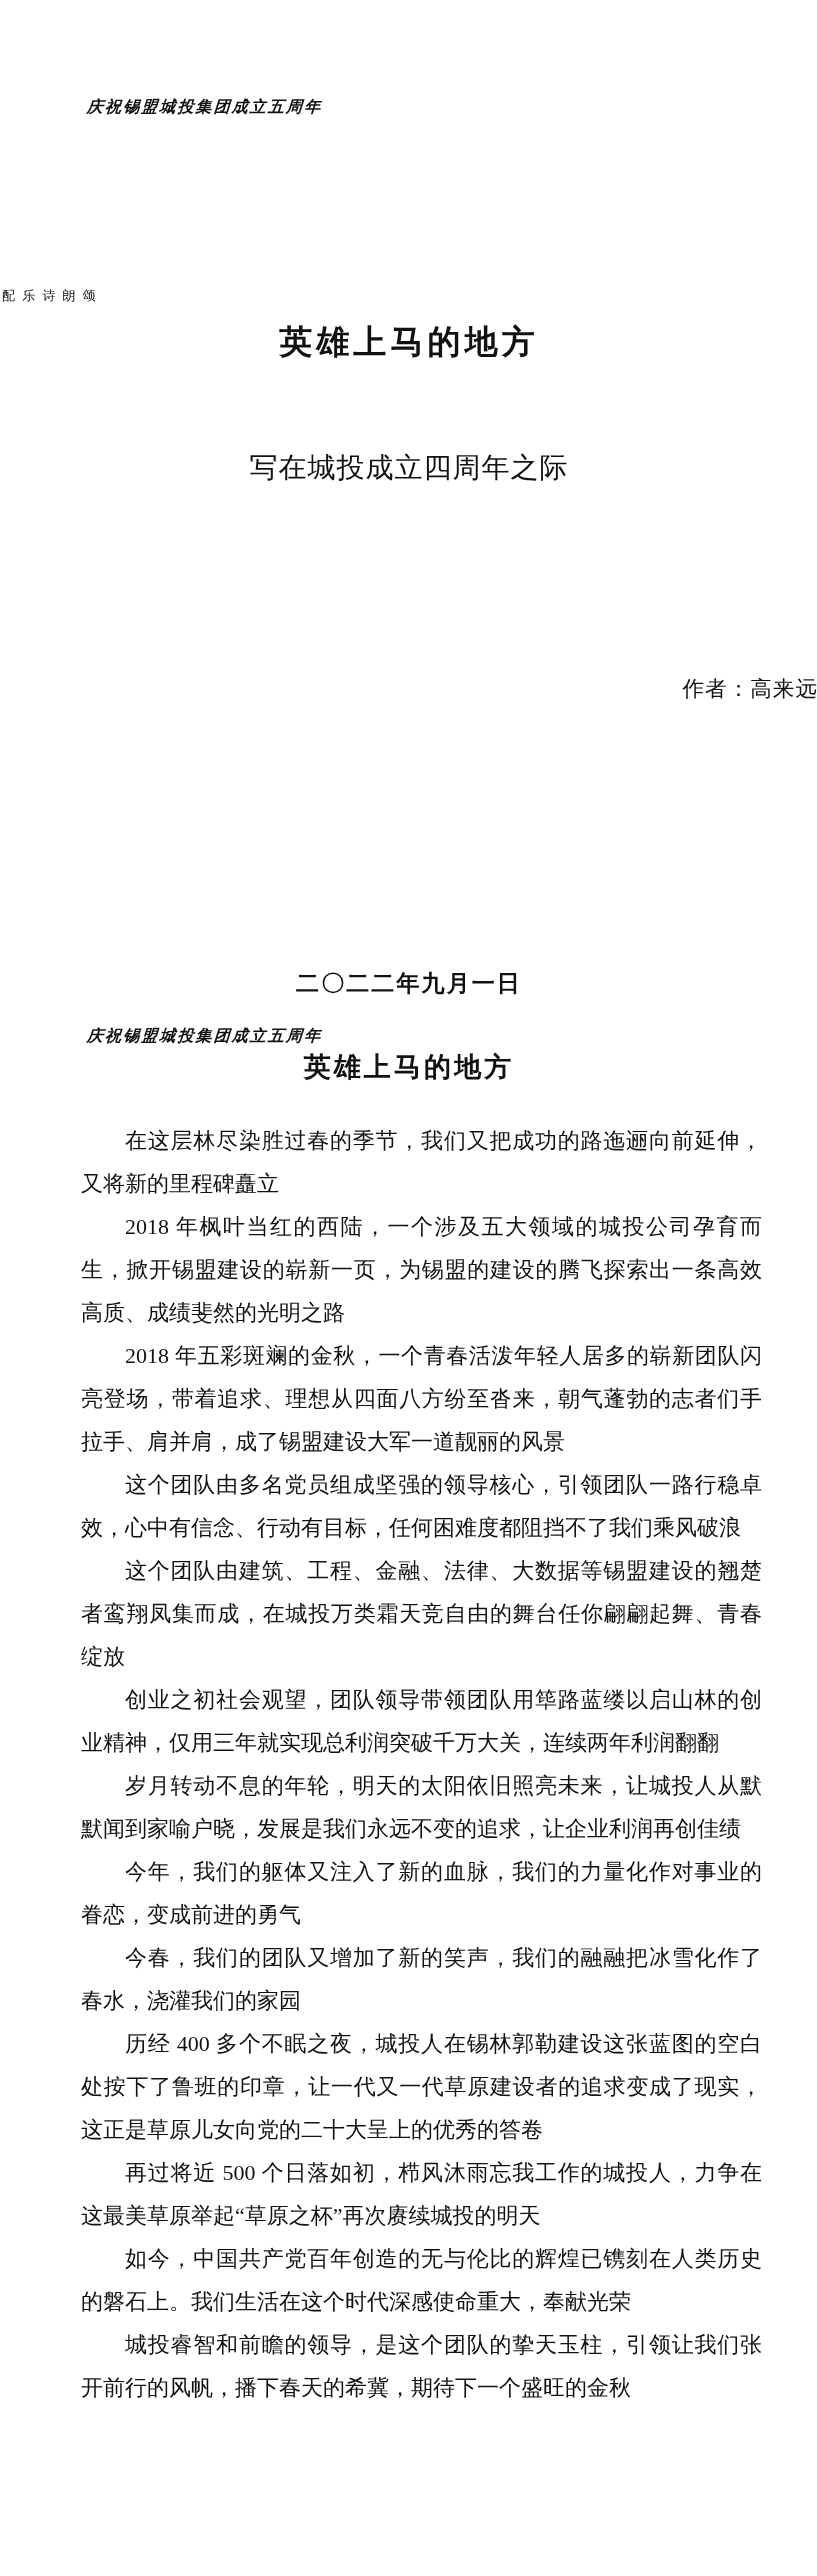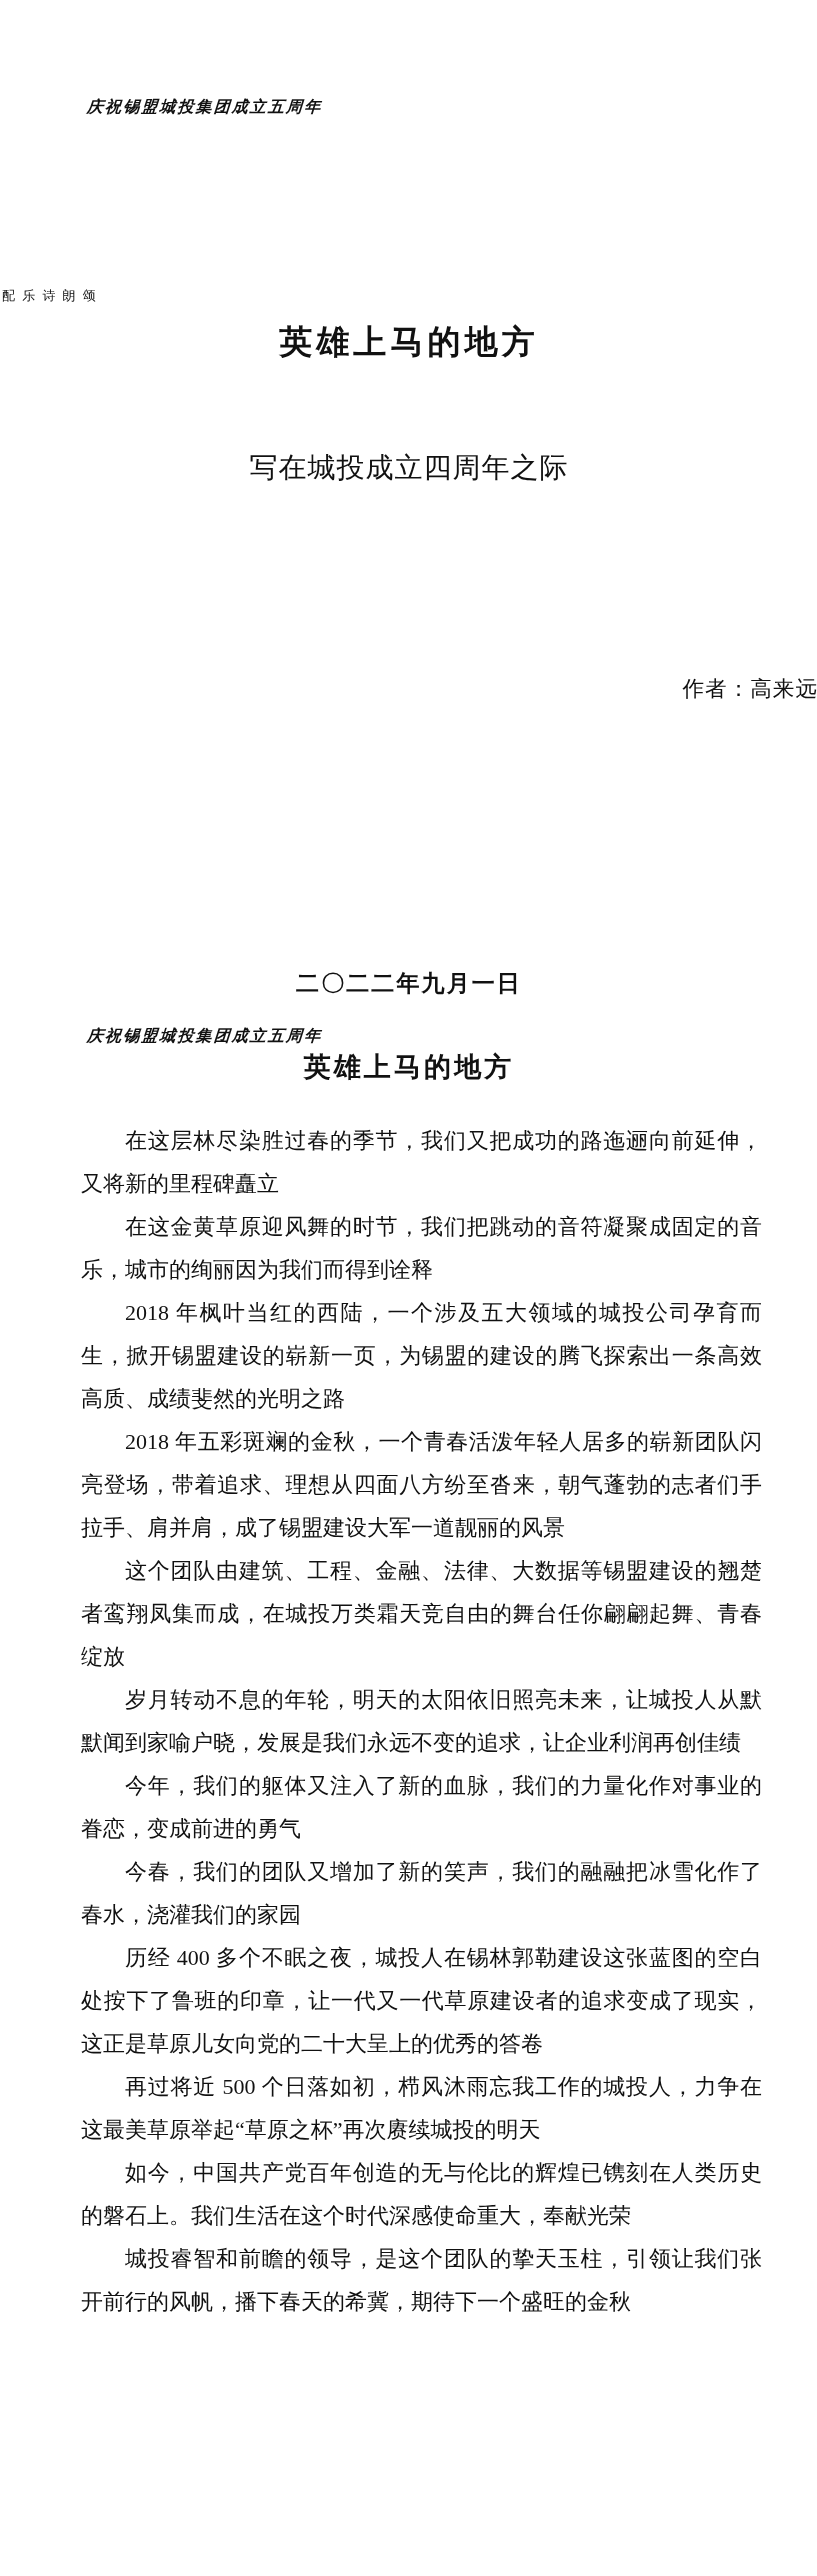--- a/index.html
+++ b/index.html
@@ -117,29 +117,30 @@
   <div class="p1-date">二〇二二年九月一日</div>
 
   <div class="cal-header p2-header">庆祝锡盟城投集团成立五周年</div>
 
   <div class="p2-title">英雄上马的地方</div>
 
   <div class="poem">
 
       <p>在这层林尽染胜过春的季节，我们又把成功的路迤逦向前延伸，又将新的里程碑矗立</p>
 
-      <p>在这金黄草原迎风舞的时节，我们把跳动的音符凝聚成固定的音乐，城市的绚丽因为我们而得到诠释</p>
 
       <p>2018 年枫叶当红的西陆，一个涉及五大领域的城投公司孕育而生，掀开锡盟建设的崭新一页，为锡盟的建设的腾飞探索出一条高效高质、成绩斐然的光明之路</p>
 
       <p>2018 年五彩斑斓的金秋，一个青春活泼年轻人居多的崭新团队闪亮登场，带着追求、理想从四面八方纷至沓来，朝气蓬勃的志者们手拉手、肩并肩，成了锡盟建设大军一道靓丽的风景</p>
 
+      <p>这个团队由多名党员组成坚强的领导核心，引领团队一路行稳卓效，心中有信念、行动有目标，任何困难度都阻挡不了我们乘风破浪</p>
 
       <p>这个团队由建筑、工程、金融、法律、大数据等锡盟建设的翘楚者鸾翔凤集而成，在城投万类霜天竞自由的舞台任你翩翩起舞、青春绽放</p>
 
+      <p>创业之初社会观望，团队领导带领团队用筚路蓝缕以启山林的创业精神，仅用三年就实现总利润突破千万大关，连续两年利润翻翻</p>
 
       <p>岁月转动不息的年轮，明天的太阳依旧照亮未来，让城投人从默默闻到家喻户晓，发展是我们永远不变的追求，让企业利润再创佳绩</p>
 
       <p>今年，我们的躯体又注入了新的血脉，我们的力量化作对事业的眷恋，变成前进的勇气</p>
 
       <p>今春，我们的团队又增加了新的笑声，我们的融融把冰雪化作了春水，浇灌我们的家园</p>
 
       <p>历经 400 多个不眠之夜，城投人在锡林郭勒建设这张蓝图的空白处按下了鲁班的印章，让一代又一代草原建设者的追求变成了现实，这正是草原儿女向党的二十大呈上的优秀的答卷</p>
 
       <p>再过将近 500 个日落如初，栉风沐雨忘我工作的城投人，力争在这最美草原举起“草原之杯”再次赓续城投的明天</p>

